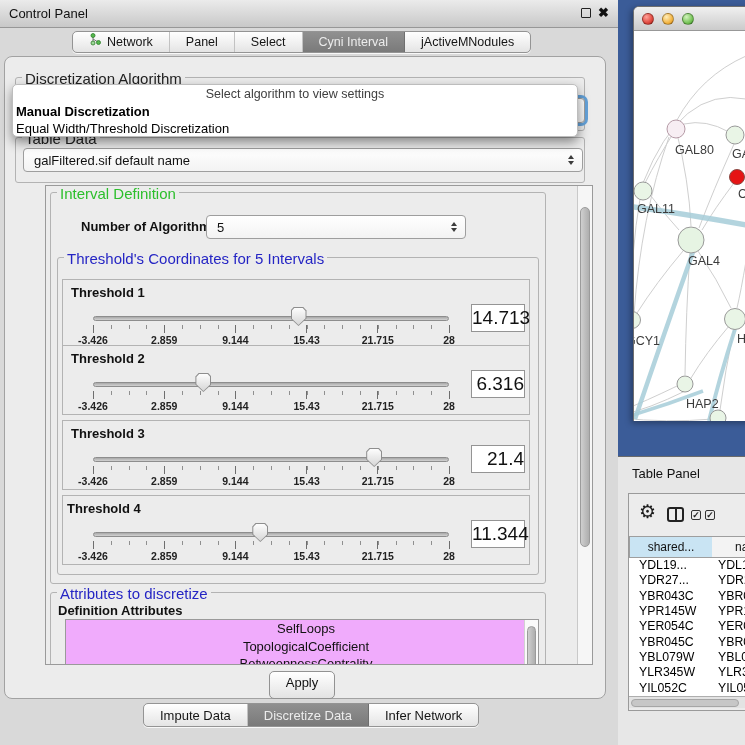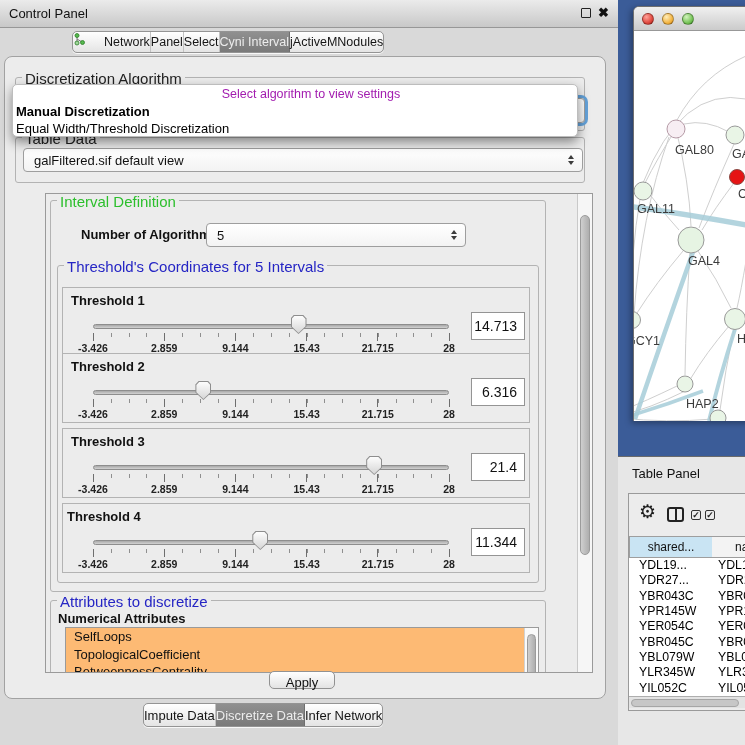--- a/index.html
+++ b/index.html
@@ -9,21 +9,21 @@
   
   #control-panel { position:absolute; left:0; top:0; width:618px; height:745px; background:#d9d9d9; }
   #cp-titlebar { position:absolute; left:0; top:0; width:618px; height:28px;
     background:linear-gradient(#ebebeb,#c8c8c8); border-bottom:1px solid #979797; }
   #cp-title { position:absolute; left:9px; top:6px; font-size:13px; color:#111; }
   .float-icon { position:absolute; right:27px; top:8px; width:10px; height:10px; border:1.6px solid #222; border-radius:1px; }
   .close-icon { position:absolute; right:9px; top:5px; font-size:13px; font-weight:bold; color:#111; }
 
   .segbar { position:absolute; display:flex; height:22px; border:1px solid #949494; border-radius:5px;
     background:linear-gradient(#ffffff,#e4e4e4); overflow:hidden; box-shadow:0 1px 0 rgba(255,255,255,.8); }
-  .seg { display:flex; align-items:center; gap:18px; padding:0 0; font-size:12.5px; line-height:21px;
+  .seg { display:flex; align-items:center; gap:5px; padding:0 16px; font-size:12.5px; line-height:21px;
     color:#151515; border-right:1px solid #c2c2c2; white-space:nowrap; }
   .seg:last-child { border-right:none; }
   .seg.selected { background:linear-gradient(#909090,#7a7a7a); color:#ececec; border-right-color:#6f6f6f; }
   #top-tabs { left:72px; top:31px; }
   #bottom-tabs { left:143px; top:703px; height:24px; }
   #bottom-tabs .seg { line-height:23px; font-size:13px; }
 
   #content-panel { position:absolute; left:4px; top:56px; width:602px; height:643px;
     background:#ececec; border:1px solid #a2a2a2; border-radius:8px; }
 
@@ -35,21 +35,21 @@
     border:1px solid #9e9e9e; border-radius:4px; font-size:13px; color:#111; }
   .combo-val { position:absolute; left:10px; top:50%; transform:translateY(-50%); white-space:nowrap; }
   .arrows { position:absolute; right:8px; top:50%; transform:translateY(-50%); display:flex; flex-direction:column; align-items:center; }
   .arr-up { width:0; height:0; border-left:3.5px solid transparent; border-right:3.5px solid transparent;
     border-bottom:4.5px solid #3c3c3c; margin-bottom:2px; }
   .arr-dn { width:0; height:0; border-left:3.5px solid transparent; border-right:3.5px solid transparent;
     border-top:4.5px solid #3c3c3c; }
   .focus-ring { box-shadow:0 0 0 3px #63a1d8; }
 
   #scrollpane { position:absolute; left:40px; top:128px; width:548px; height:480px;
-    border:1px solid #9a9a9a; background:#ececec; overflow:hidden;margin-top:8px; }
+    border:1px solid #9a9a9a; background:#ececec; overflow:hidden; }
   .vscroll { position:absolute; right:0; top:0; width:15px; height:100%; background:#f6f6f6; border-left:1px solid #c9c9c9; }
   .vscroll-thumb { position:absolute; left:2px; width:10px; border-radius:5px;
     background:linear-gradient(90deg,#cfcfcf,#aeaeae); border:1px solid #9b9b9b; }
 
   .bold-label { position:absolute; font-size:13px; font-weight:bold; color:#111; white-space:nowrap; }
 
   .thr-panel { position:absolute; left:4px; width:468px; height:70px; border:1px solid #b3b3b3; background:#ececec; }
   .slider-track { position:absolute; left:30px; top:36px; width:356px; height:5px;
     background:linear-gradient(#a8a8a8,#d2d2d2); border:1px solid #8d8d8d; border-radius:3px; }
   .slider-thumb { position:absolute; top:27px; width:16px; height:19px;
@@ -57,34 +57,34 @@
     background:#8e8e8e; }
   .slider-thumb i { position:absolute; left:1px; top:1px; width:14px; height:17px; display:block;
     clip-path:polygon(50% 100%, 0 60%, 0 18%, 20% 0, 80% 0, 100% 18%, 100% 60%);
     background:linear-gradient(#fdfdfd,#d6d6d6); }
   .ticks-minor { position:absolute; left:30px; top:45px; width:357px; height:4px;
     background:repeating-linear-gradient(to right,#8f8f8f 0 1px,transparent 1px 17.8px); }
   .tick-major { position:absolute; top:45px; width:1px; height:8px; background:#6e6e6e; }
   .tick-label { position:absolute; top:54px; width:64px; text-align:center;
     font-size:10.5px; font-weight:bold; color:#222; }
   .thr-value { position:absolute; left:408px; top:24px; width:54px; height:28px; background:#fff;
-    border:1px solid #949494; font-size:14px; color:#111; line-height:26px; text-align:right; padding-right:7px; }
-
-  .listbox { position:absolute; background:#fdba74; border:1px solid #9a9a9a; overflow:hidden; }
+    border:1px solid #949494; font-size:19px; color:#111; line-height:26px; text-align:right; }
+
+  .listbox { position:absolute; background:#f0abfc; border:1px solid #9a9a9a; overflow:hidden;text-align:center; }
   .list-item { font-size:13px; color:#111; line-height:17.5px; padding-left:8px; white-space:nowrap; }
   .list-vscroll { position:absolute; right:0; top:0; width:14px; height:100%; background:#fafafa; border-left:1px solid #d2d2d2; }
   .list-vscroll .vscroll-thumb { left:2px; width:9px; }
 
   .push-button { position:absolute; background:linear-gradient(#ffffff,#e3e3e3); border:1px solid #929292;
     border-radius:5px; font-size:13px; color:#111; text-align:center; }
 
   
   #algo-popup { position:absolute; left:12px; top:84px; width:566px; height:53px; background:#fff;
     border:1px solid #bdbdbd; border-radius:5px; box-shadow:0 5px 12px rgba(0,0,0,.45); z-index:60; }
-  .popup-hint { position:absolute; top:2px; left:0; width:100%; text-align:center; font-size:12.5px; color:#a21caf;margin-left:16px; }
+  .popup-hint { position:absolute; top:2px; left:0; width:100%; text-align:center; font-size:12.5px; color:#404040; }
   .popup-item { position:absolute; left:3px; font-size:13px; color:#000; white-space:nowrap; }
   .popup-item.bold { font-weight:bold; }
 
   
   #desktop { position:absolute; left:618px; top:0; width:127px; height:456px; background:#3b5c98; }
   #net-window { position:absolute; left:15px; top:6px; width:120px; height:415px;
     background:#fff; border:1px solid #6f6f6f; border-radius:6px 0 0 0; box-shadow:-2px 2px 6px rgba(0,0,0,.35); }
   #net-titlebar { position:absolute; left:0; top:0; width:100%; height:24px;
     background:linear-gradient(#f0f0f0,#cbcbcb); border-bottom:1px solid #989898; border-radius:5px 0 0 0; }
   .traffic { position:absolute; top:6px; width:12px; height:12px; border-radius:50%; border:1px solid rgba(0,0,0,.3); }
@@ -163,21 +163,21 @@
       <span class="arrows">
           <i class="arr-up"></i>
           <i class="arr-dn"></i>
         </span>
     </div>
 
     <div class="group" style="left:10px; top:80px; width:570px; height:46px;">
       <span class="group-title t-black">Table Data</span>
     </div>
     <div class="combo" style="left:18px; top:91px; width:560px; height:24px;">
-      <span class="combo-val">galFiltered.sif default view</span>
+      <span class="combo-val">galFiltered.sif default name</span>
       <span class="arrows">
           <i class="arr-up"></i>
           <i class="arr-dn"></i>
         </span>
     </div>
 
     <div id="scrollpane">
       <div class="group" style="left:4px; top:6px; width:496px; height:392px;">
         <span class="group-title t-green">Interval Definition</span>
         <span class="bold-label" style="left:30px; top:26px;">Number of Algorithm</span>
@@ -274,39 +274,39 @@
                 <span class="tick-major" style="left: 385.5px;"></span>
                 <span class="tick-label" style="left: 354px;">28</span>
                 <div class="thr-value">11.344</div>
               </div>
             </div>
         </div>
       </div>
 
       <div class="group" style="left:4px; top:406px; width:496px; height:84px;">
         <span class="group-title t-blue">Attributes to discretize</span>
-        <span class="bold-label" style="left:7px; top:10px;">Numerical Attributes</span>
+        <span class="bold-label" style="left:7px; top:10px;">Definition Attributes</span>
         <div class="listbox" style="left:14px; top:26px; width:474px; height:58px;">
           <div id="attr-items">
               <div class="list-item">SelfLoops</div>
               <div class="list-item">TopologicalCoefficient</div>
               <div class="list-item">BetweennessCentrality</div>
             </div>
           <div class="list-vscroll">
             <div class="vscroll-thumb" style="top:6px; height:46px;"></div>
           </div>
         </div>
       </div>
 
       <div class="vscroll">
         <div class="vscroll-thumb" style="top:21px; height:340px;"></div>
       </div>
     </div>
 
-    <div class="push-button" style="left:264px; top:614px; width:66px; height:18px; line-height:21px;">Apply</div>
+    <div class="push-button" style="left:264px; top:614px; width:66px; height:28px; line-height:21px;">Apply</div>
   </div>
 
   <div id="algo-popup">
     <div class="popup-hint">Select algorithm to view settings</div>
     <div id="popup-items">
         <div class="popup-item bold" style="top: 19px;">Manual Discretization</div>
         <div class="popup-item" style="top: 36px;">Equal Width/Threshold Discretization</div>
       </div>
   </div>
 

